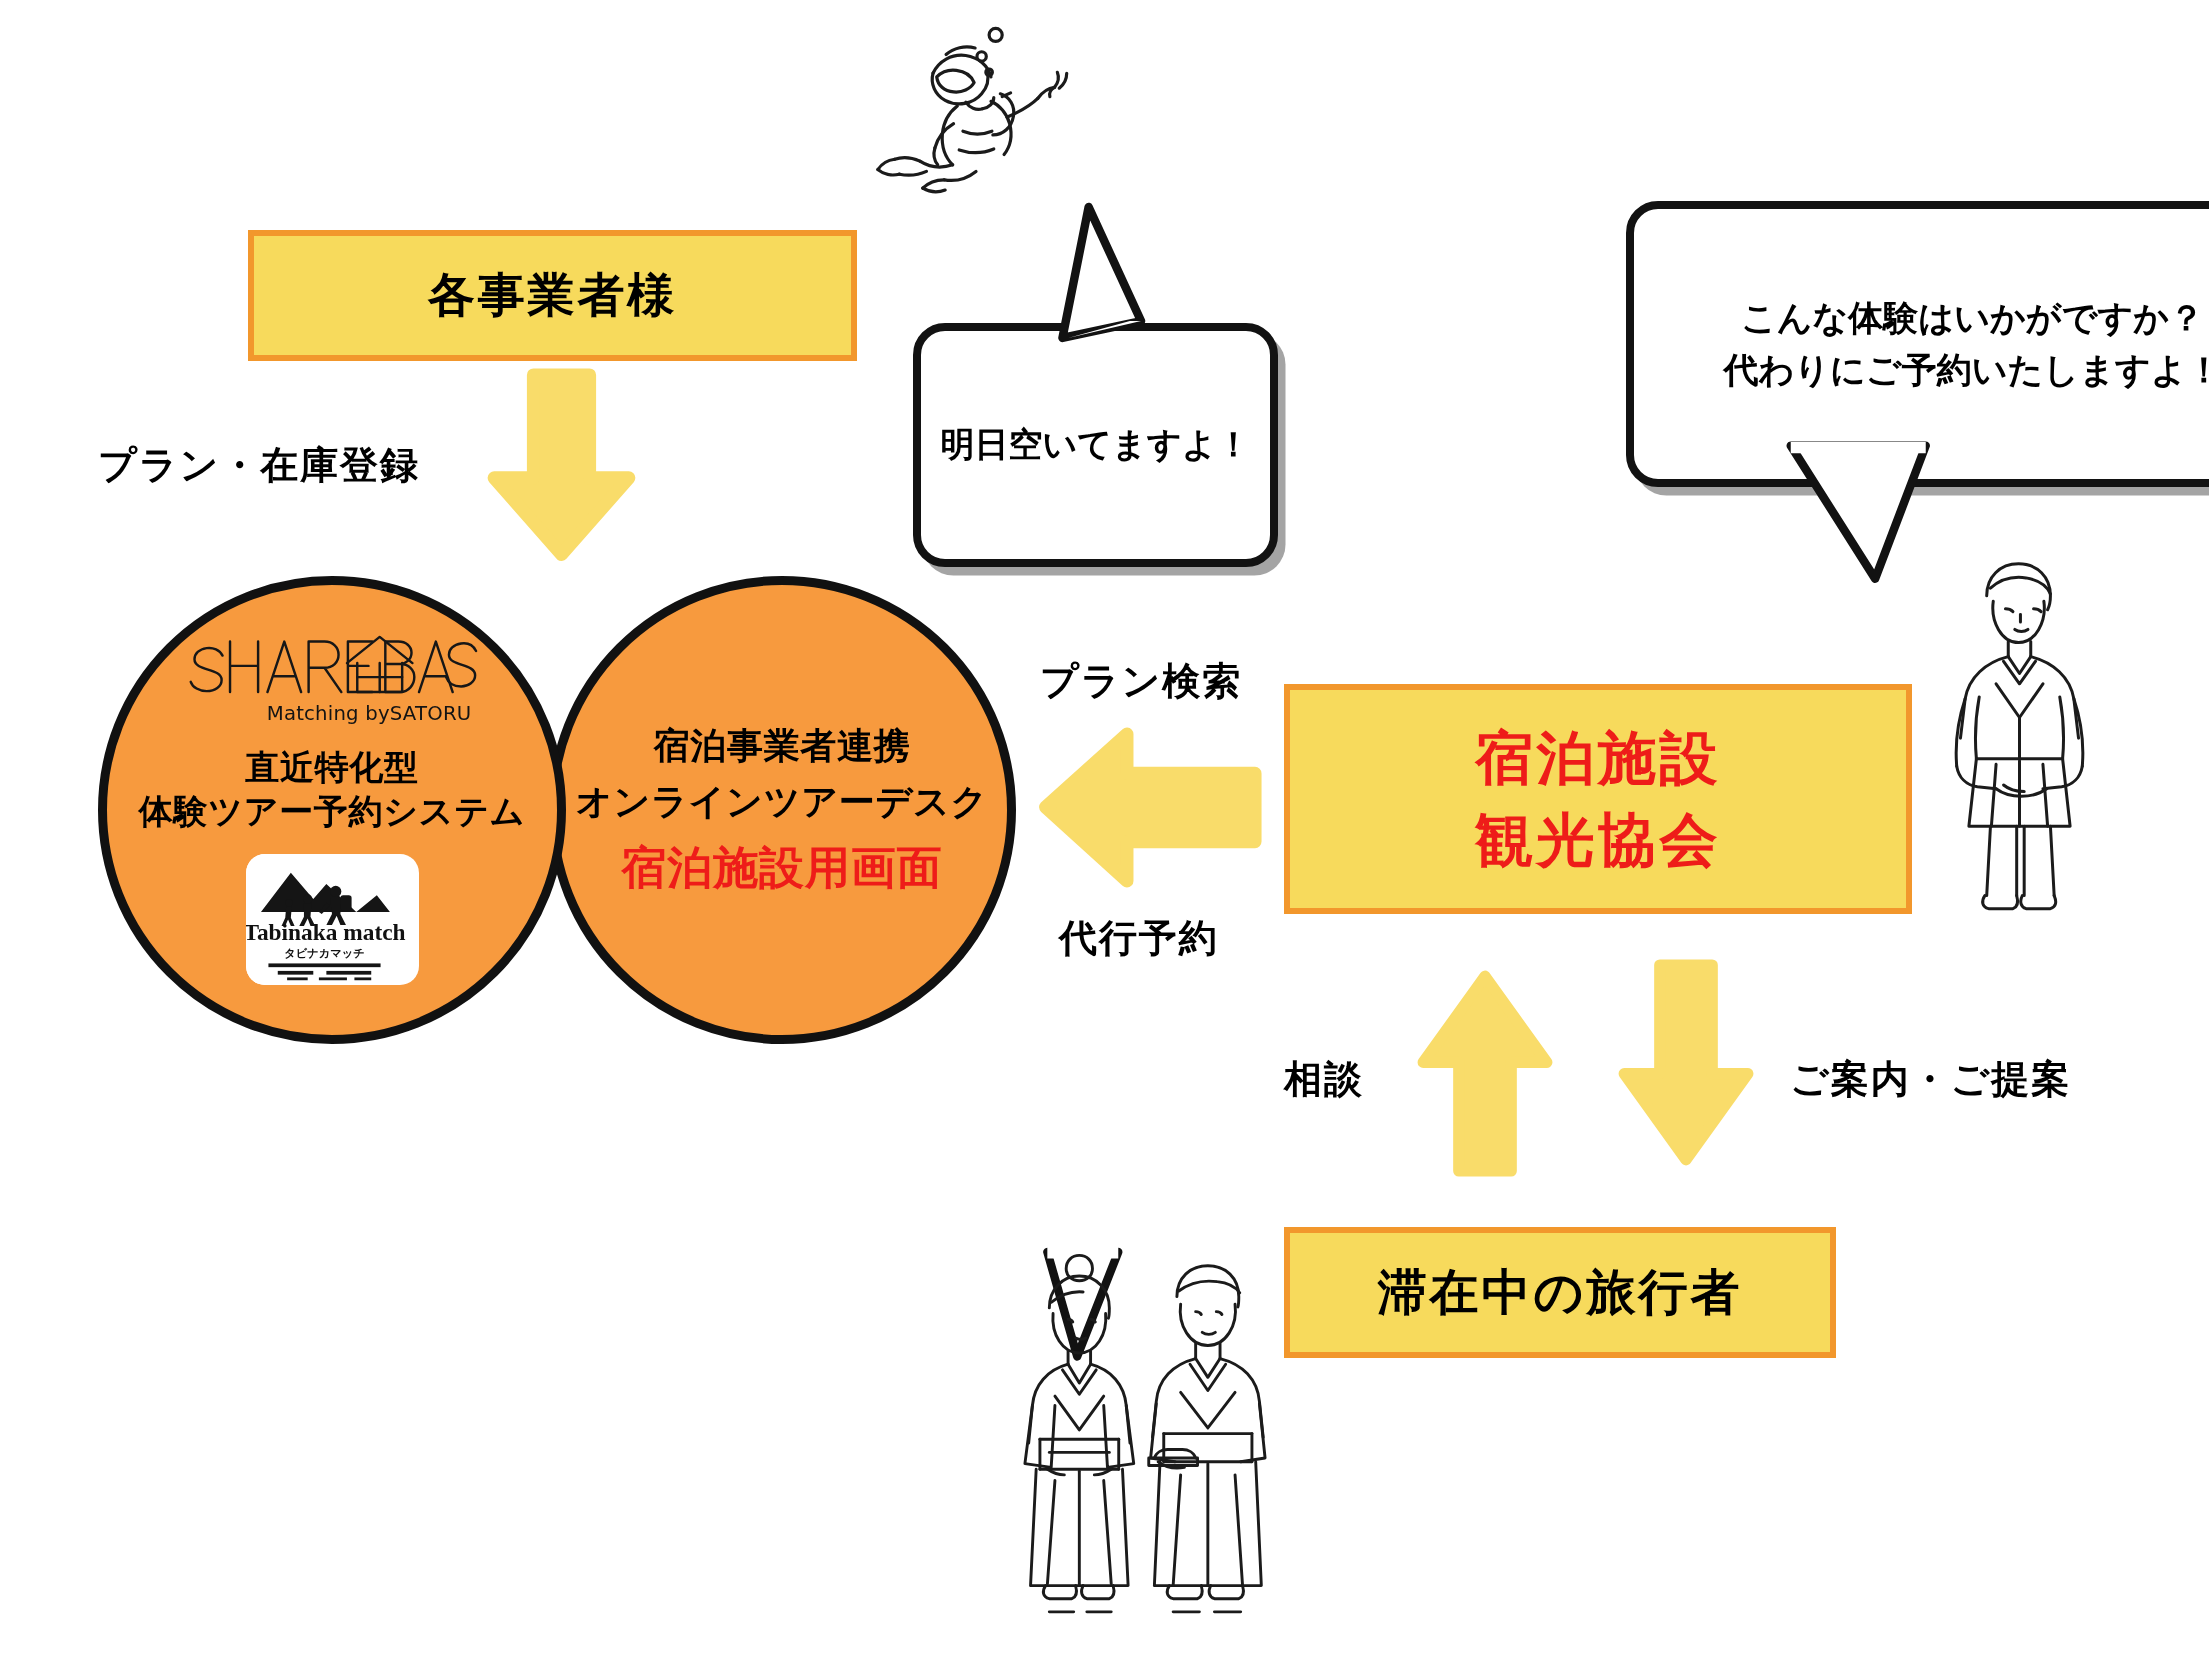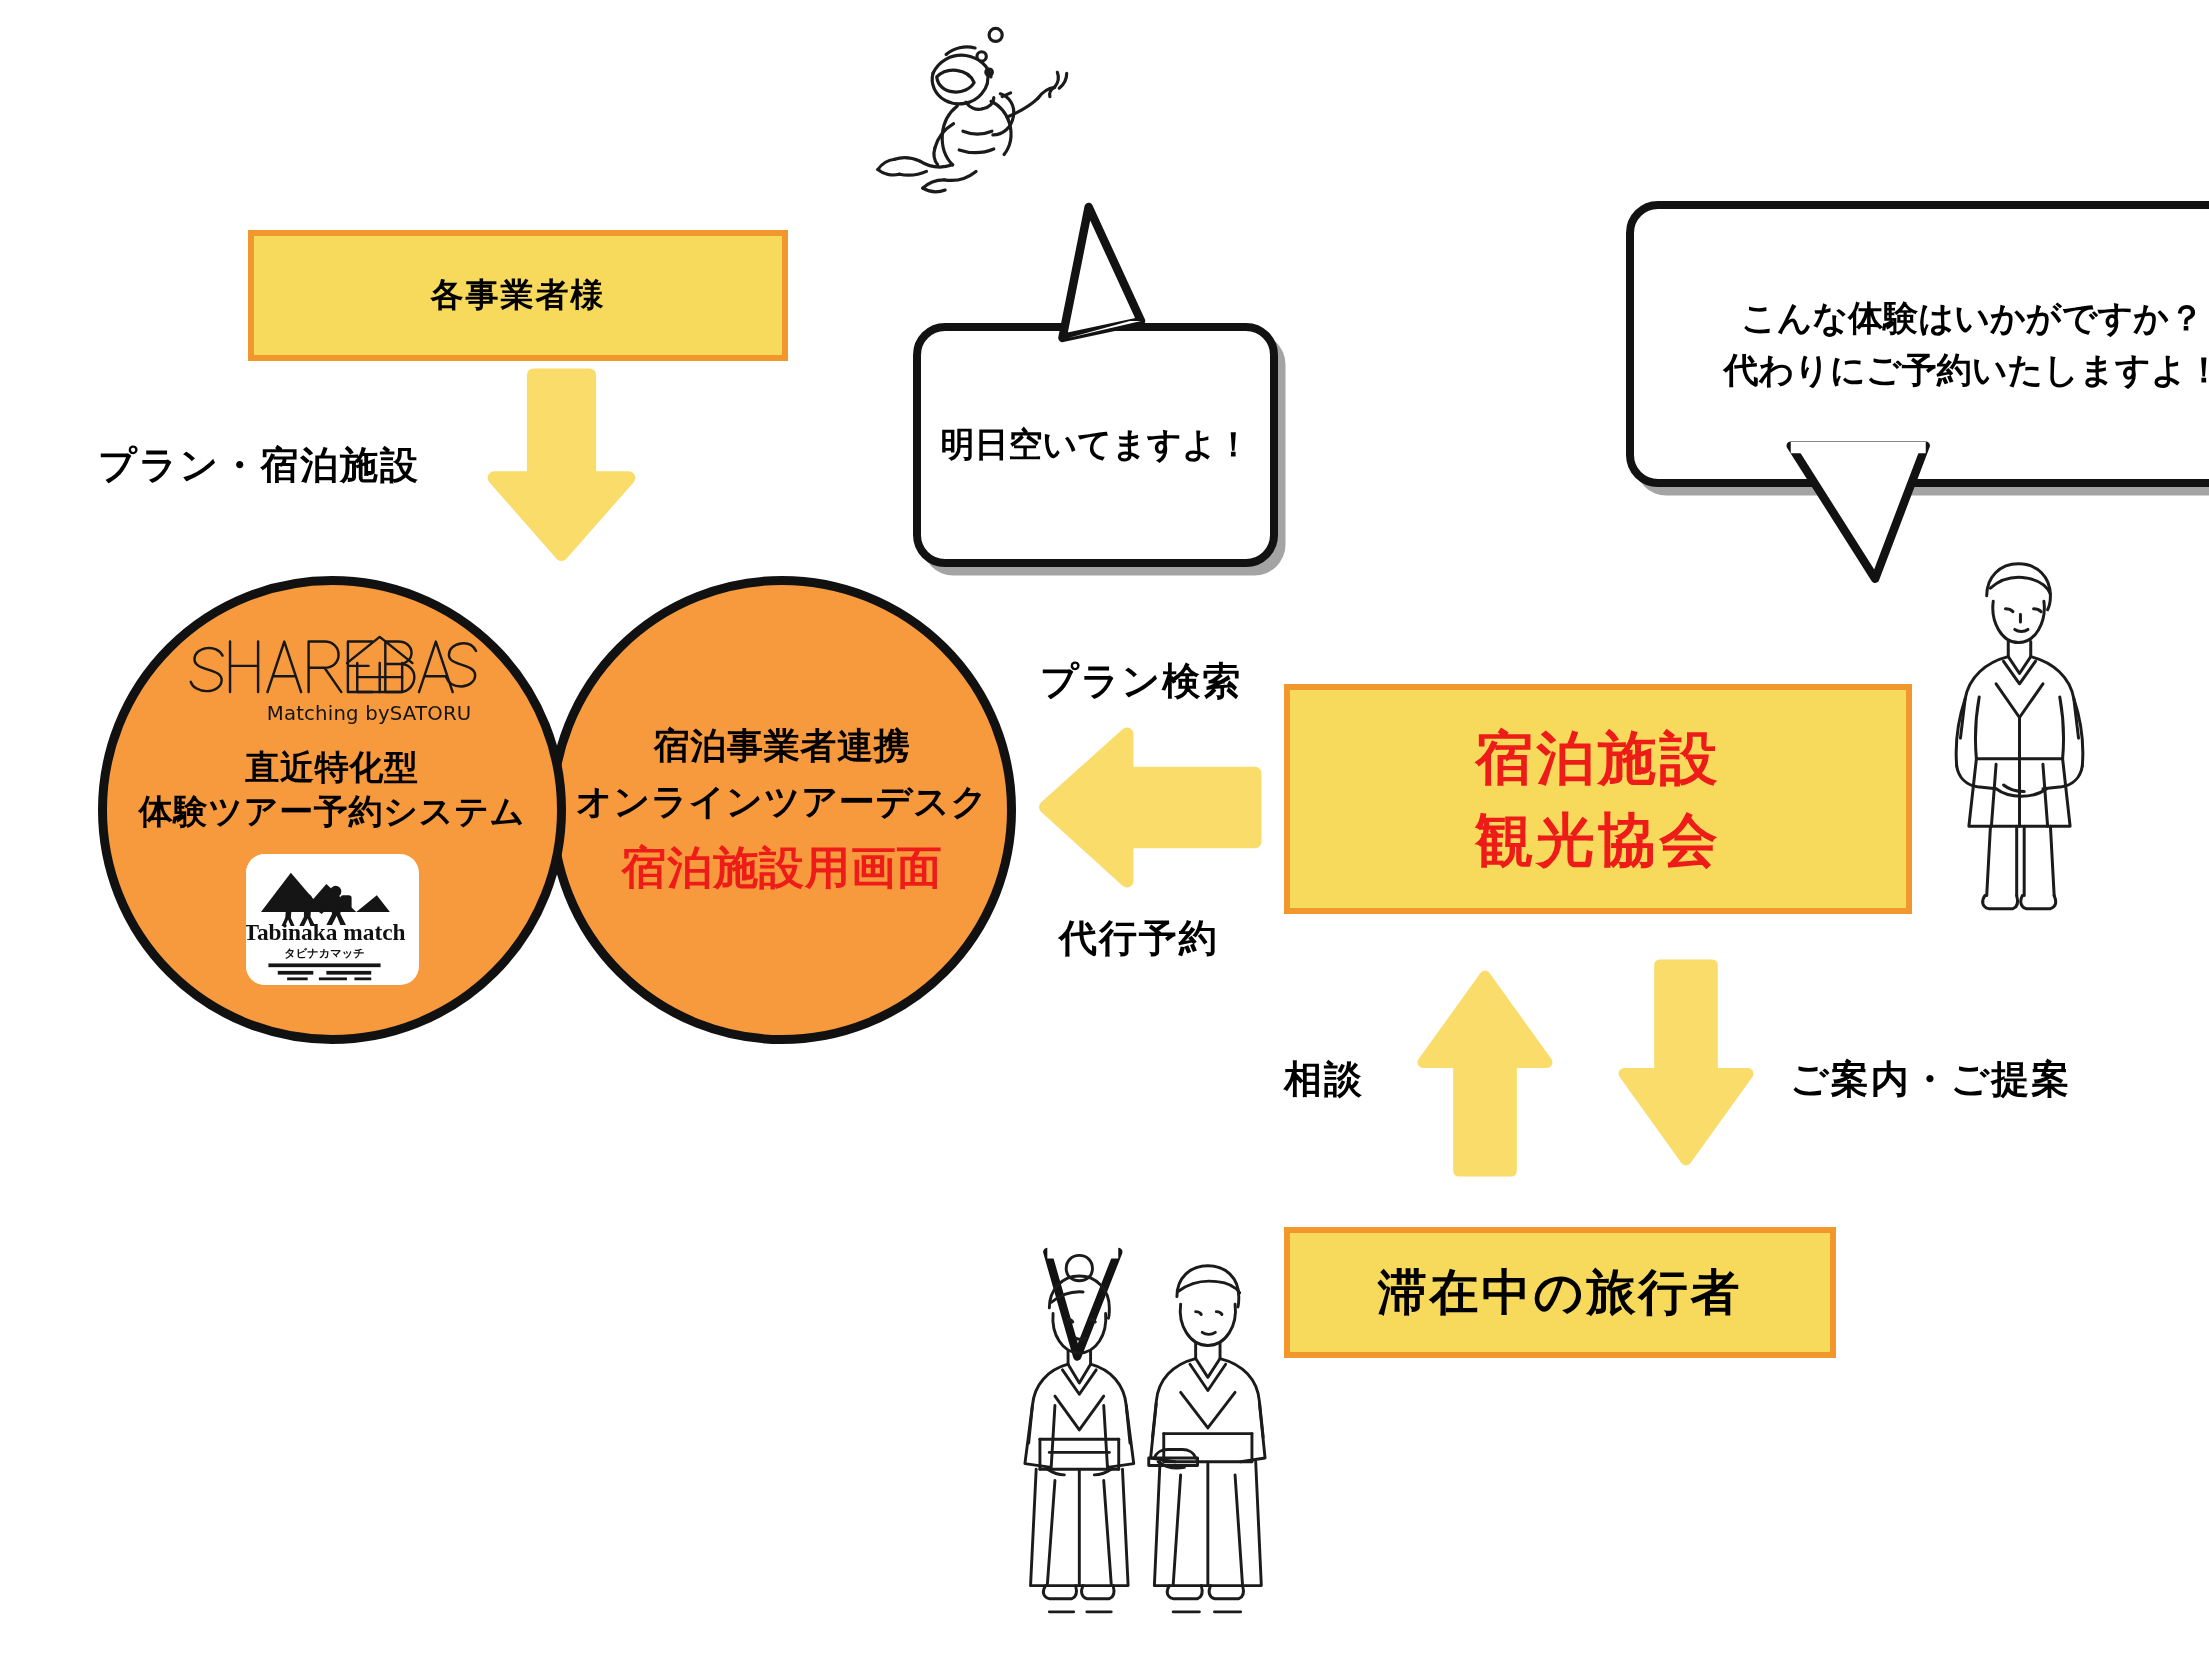--- a/index.html
+++ b/index.html
@@ -103,30 +103,30 @@
         <path d="M142 163c-10 8-22 11-34 9"></path>
         <path d="M108 172c-9 0-17 3-23 9"></path>
         <path d="M85 181c7 4 16 5 24 2"></path>
 
         <path d="M128 120c10 4 21 4 31 0"></path>
         <path d="M124 140c12 4 25 4 37-1"></path>
       </g>
     </svg>
   </div>
 
-  <div class="ybox abs" style="left:248px;top:230px;width:540px;height:131px;font-size:33px;">
+  <div class="ybox abs" style="left:248px;top:230px;width:609px;height:131px;font-size:47px;">
     <span>各事業者様</span>
   </div>
 
   <div class="abs" style="left:468px;top:375px;">
     <svg width="187" height="187" viewBox="0 0 200 200">
       <path d="M70 0 H130 V110 H172 L100 192 L28 110 H70 Z" fill="#F9DC6A" stroke="#F9DC6A" stroke-width="14" stroke-linejoin="round"></path>
     </svg>
   </div>
-  <div class="lbl" style="left:98px;top:440px;font-size:38px;">プラン・宿泊施設</div>
+  <div class="lbl" style="left:98px;top:440px;font-size:38px;">プラン・在庫登録</div>
 
   <div class="ocircle abs" style="left:98px;top:576px;width:468px;height:468px;z-index:3;">
 
     <div class="sb-wrap">
       <svg width="290" height="73" viewBox="0 0 310 78">
         <g fill="none" stroke="#171717" stroke-width="2.6" stroke-linecap="round" stroke-linejoin="round">
 
           <path d="M38 22c-3-6-10-9-17-8-8 1-13 6-13 12 0 13 29 9 29 22 0 7-7 12-16 12-8 0-15-4-17-10"></path>
 
           <path d="M46 7v54M76 7v54M46 33h30"></path>

